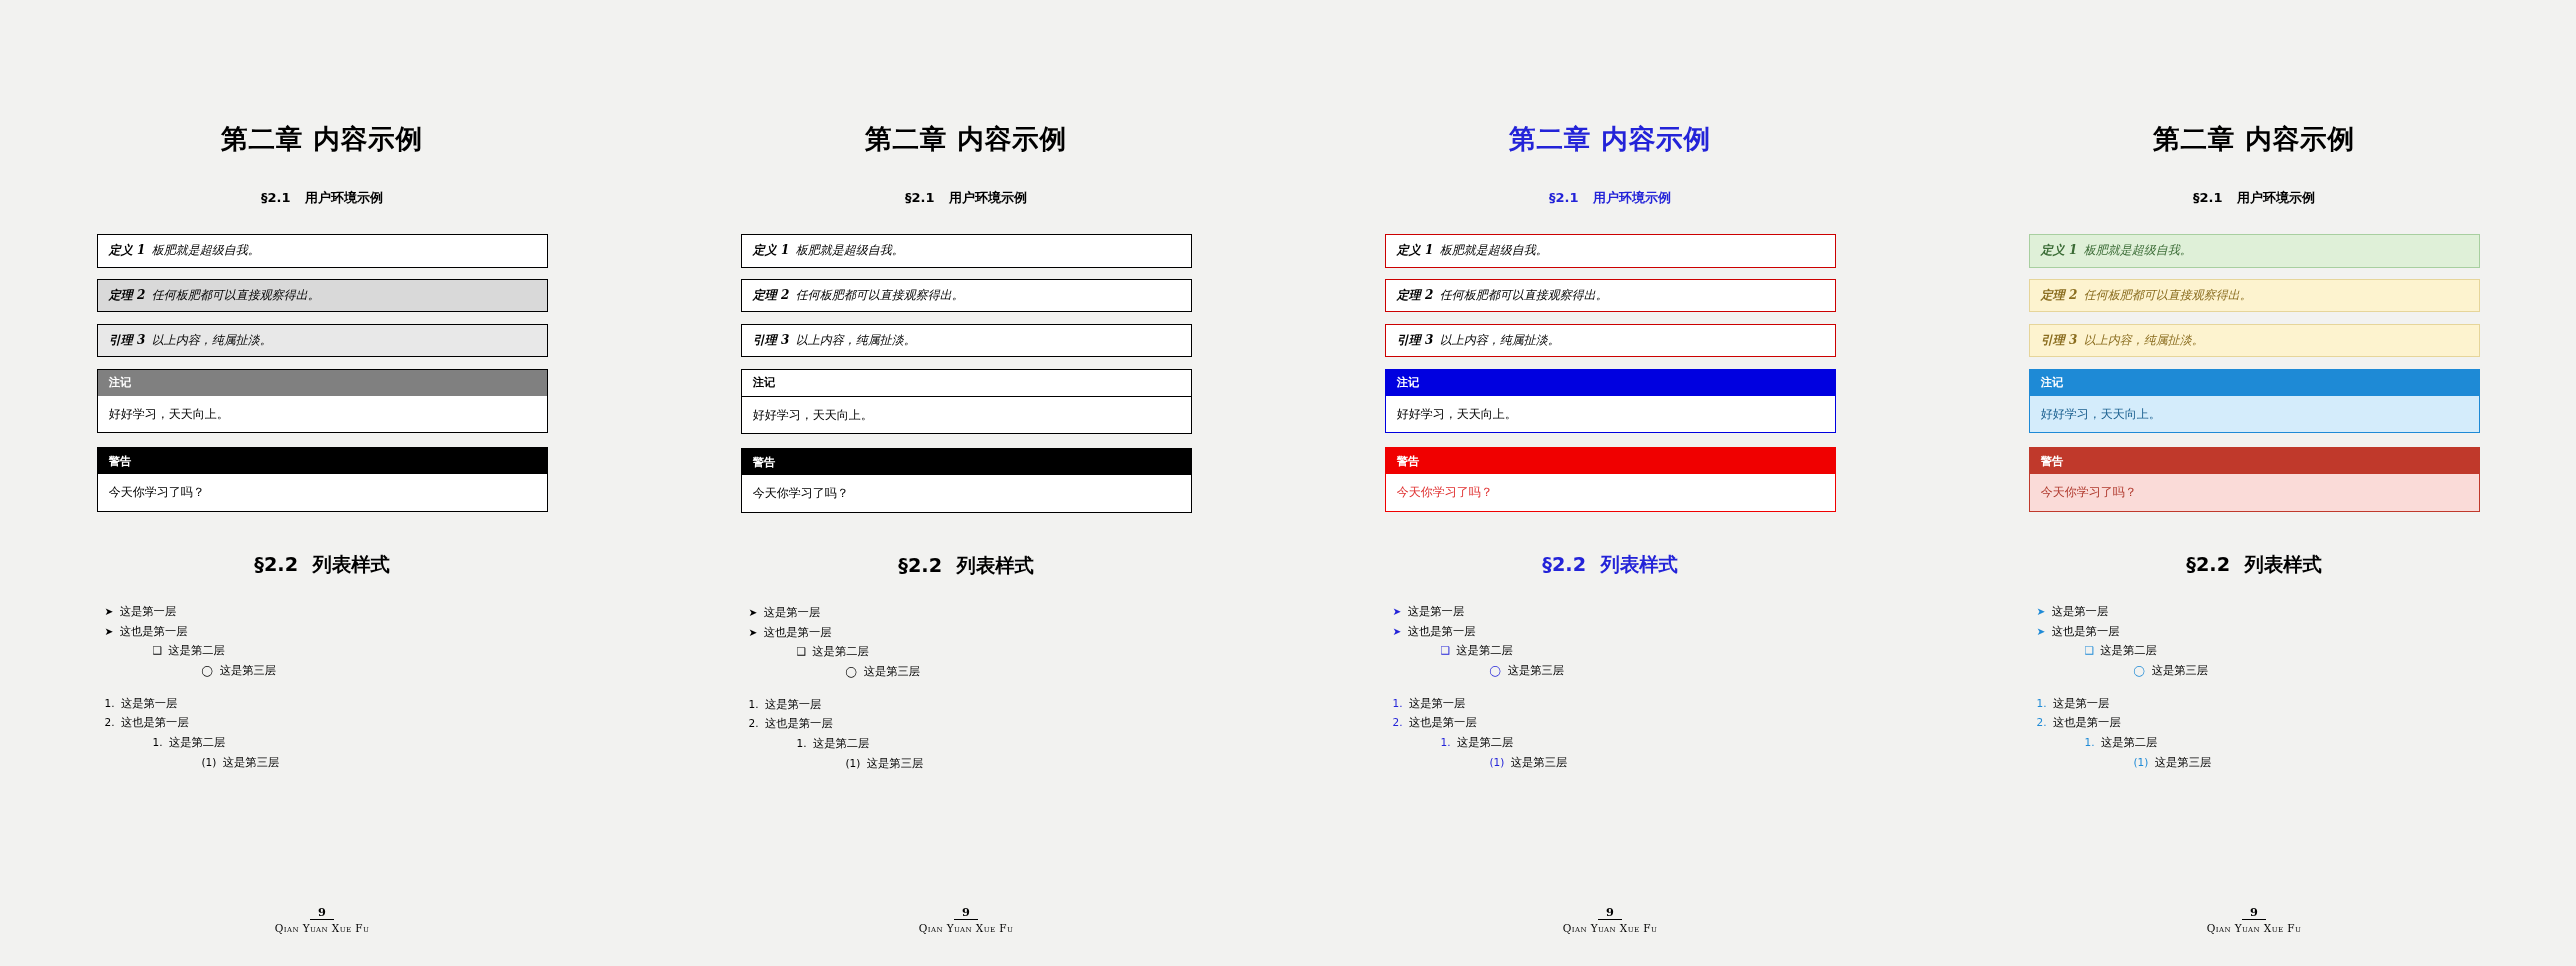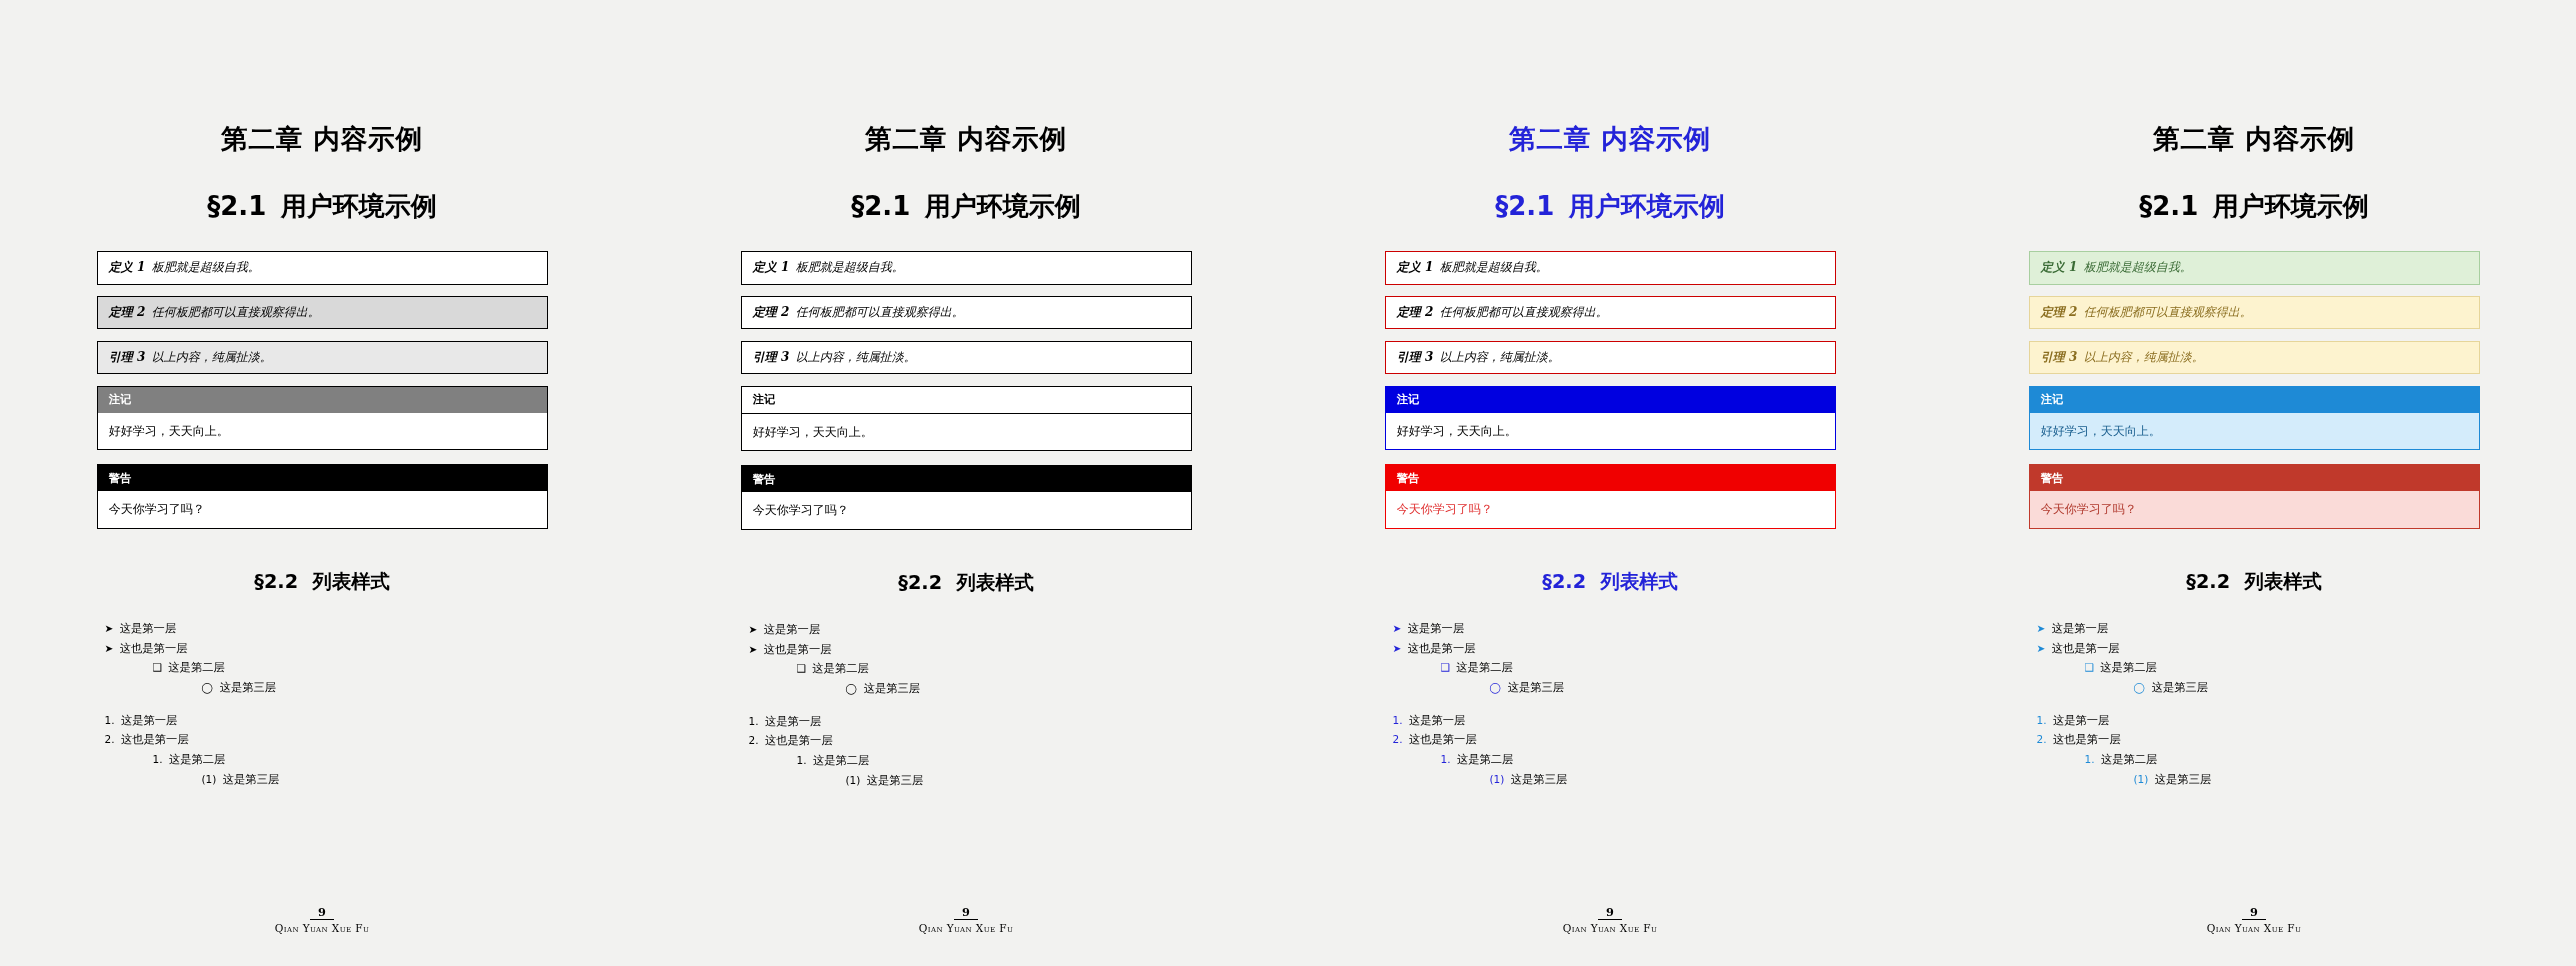--- a/index.html
+++ b/index.html
@@ -36,21 +36,21 @@
   }
   .chapter-title {
     font-size: 26.6px;
     font-weight: bold;
     text-align: center;
     letter-spacing: 0.8px;
     margin: 0 0 32px 0;
     font-family: "DejaVu Sans", sans-serif;
   }
   .section-title {
-    font-size: 26px;
+    font-size: 13px;
     font-weight: bold;
     text-align: center;
     margin: 0 0 27px 0;
     font-family: "DejaVu Sans", sans-serif;
   }
   .section-title .num { margin-right: 14.5px; }
   .section-title-2 {
     font-size: 19.3px;
     font-weight: bold;
     text-align: center;

